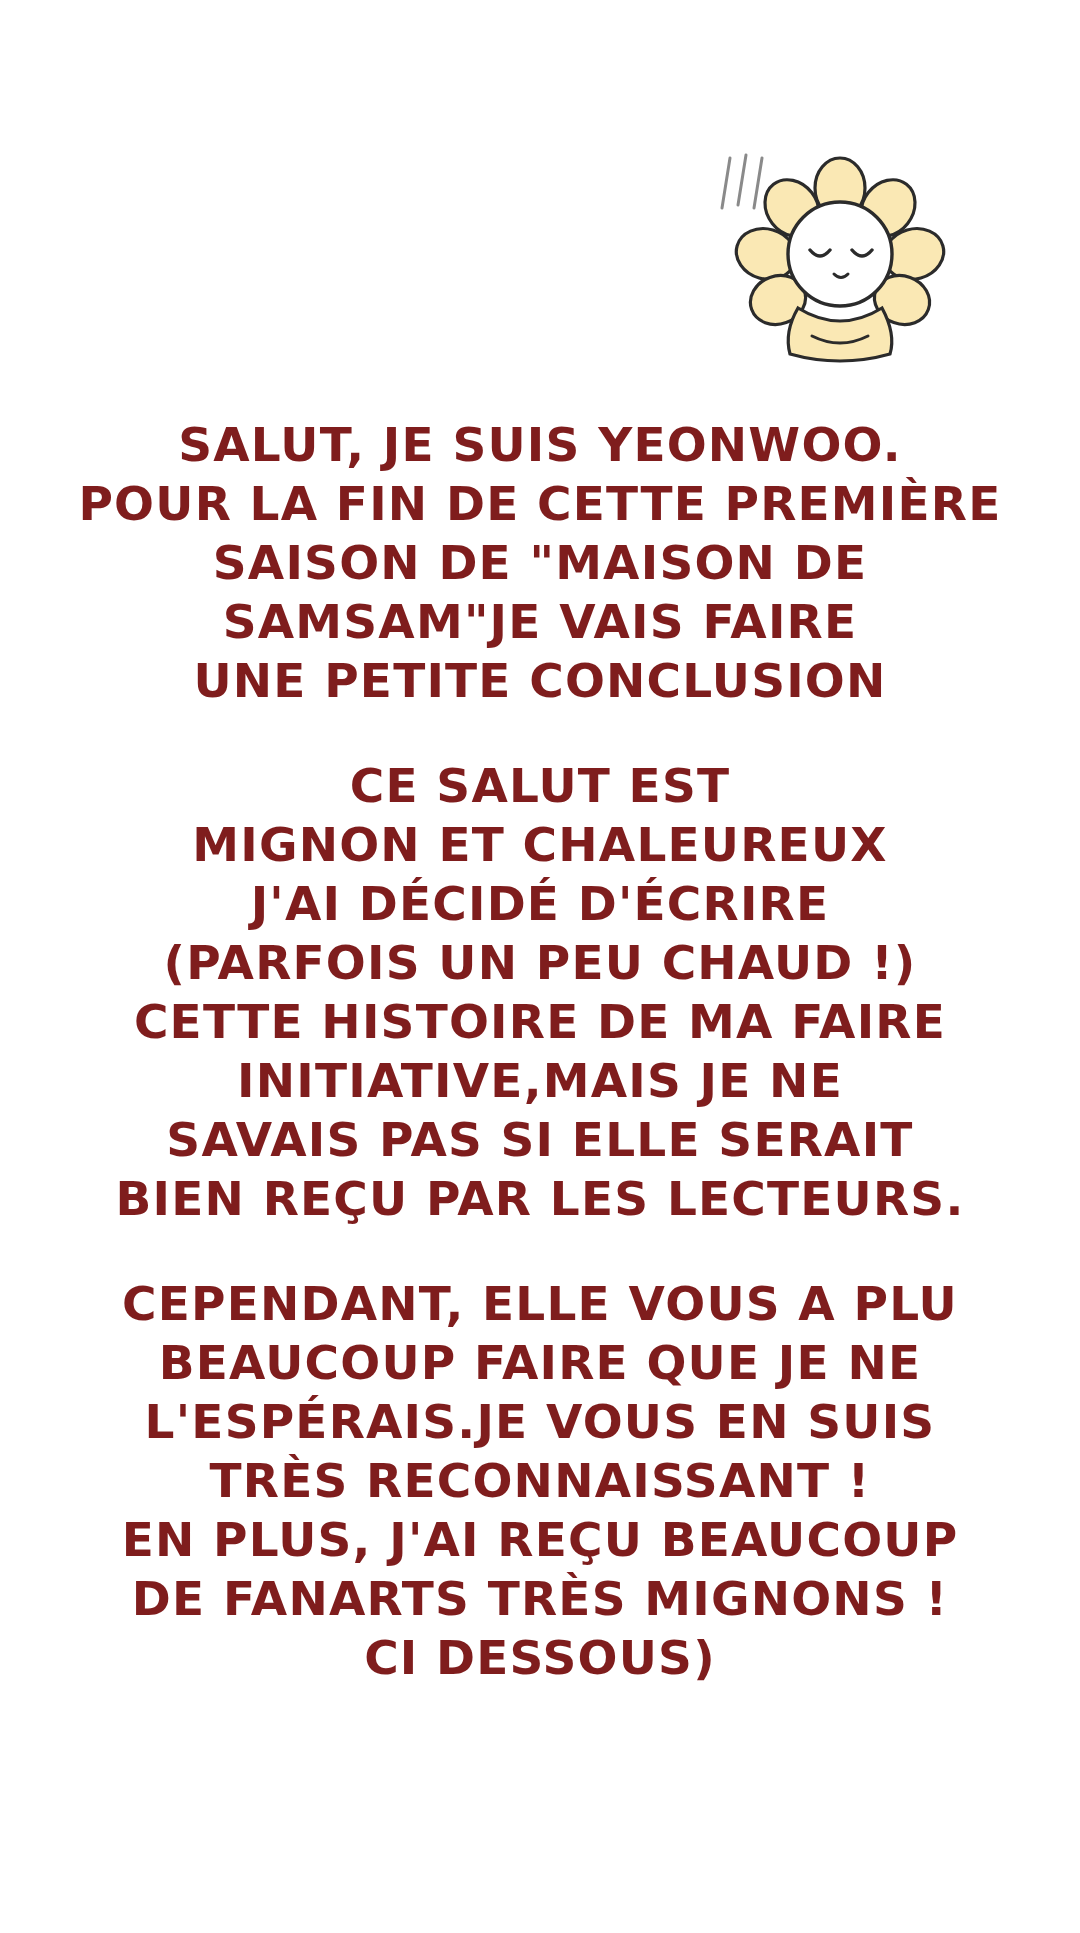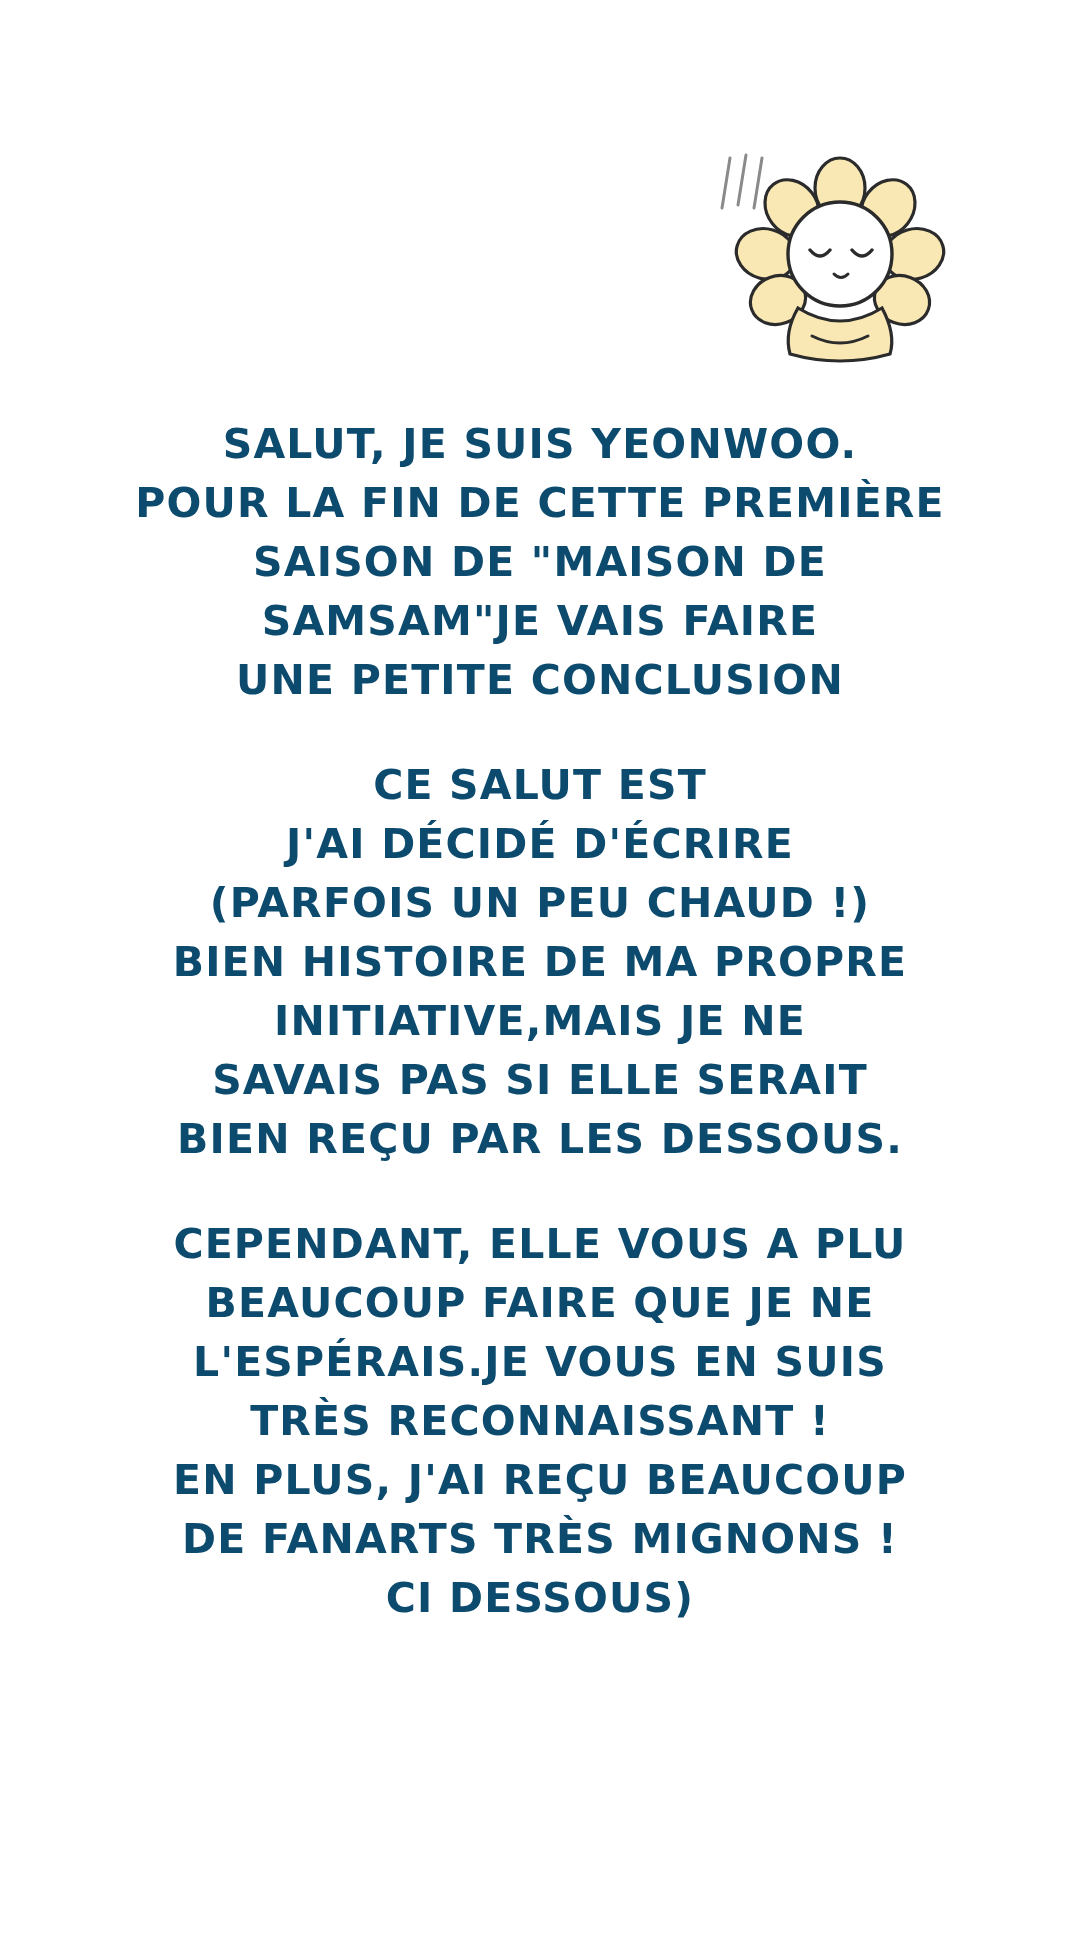--- a/index.html
+++ b/index.html
@@ -46,24 +46,24 @@
     text-align: center;
   }
   .para {
     margin: 0 0 46px 0;
   }
   .para:last-child {
     margin-bottom: 0;
   }
   .line {
     font-family: "DejaVu Sans", sans-serif;
-    font-size: 41px;
+    font-size: 47px;
     line-height: 59px;
     letter-spacing: 1.2px;
-    color: #0c4a6e;
+    color: #7f1d1d;
     font-weight: 600;
     white-space: pre;
   }
 </style>
 </head>
 <body>
 
 <div class="page">
 
   <div class="character">
@@ -106,26 +106,27 @@
     <div class="para">
       <div class="line">SALUT, JE SUIS YEONWOO.</div>
       <div class="line">POUR LA FIN DE CETTE PREMIÈRE</div>
       <div class="line">SAISON DE "MAISON DE</div>
       <div class="line">SAMSAM"JE VAIS FAIRE</div>
       <div class="line">UNE PETITE CONCLUSION</div>
     </div>
 
     <div class="para">
       <div class="line">CE SALUT EST</div>
+      <div class="line">MIGNON ET CHALEUREUX</div>
       <div class="line">J'AI DÉCIDÉ D'ÉCRIRE</div>
       <div class="line">(PARFOIS UN PEU CHAUD !)</div>
-      <div class="line">BIEN HISTOIRE DE MA PROPRE</div>
+      <div class="line">CETTE HISTOIRE DE MA FAIRE</div>
       <div class="line">INITIATIVE,MAIS JE NE</div>
       <div class="line">SAVAIS PAS SI ELLE SERAIT</div>
-      <div class="line">BIEN REÇU PAR LES DESSOUS.</div>
+      <div class="line">BIEN REÇU PAR LES LECTEURS.</div>
     </div>
 
     <div class="para">
       <div class="line">CEPENDANT, ELLE VOUS A PLU</div>
       <div class="line">BEAUCOUP FAIRE QUE JE NE</div>
       <div class="line">L'ESPÉRAIS.JE VOUS EN SUIS</div>
       <div class="line">TRÈS RECONNAISSANT !</div>
       <div class="line">EN PLUS, J'AI REÇU BEAUCOUP</div>
       <div class="line">DE FANARTS TRÈS MIGNONS !</div>
       <div class="line">CI DESSOUS)</div>

